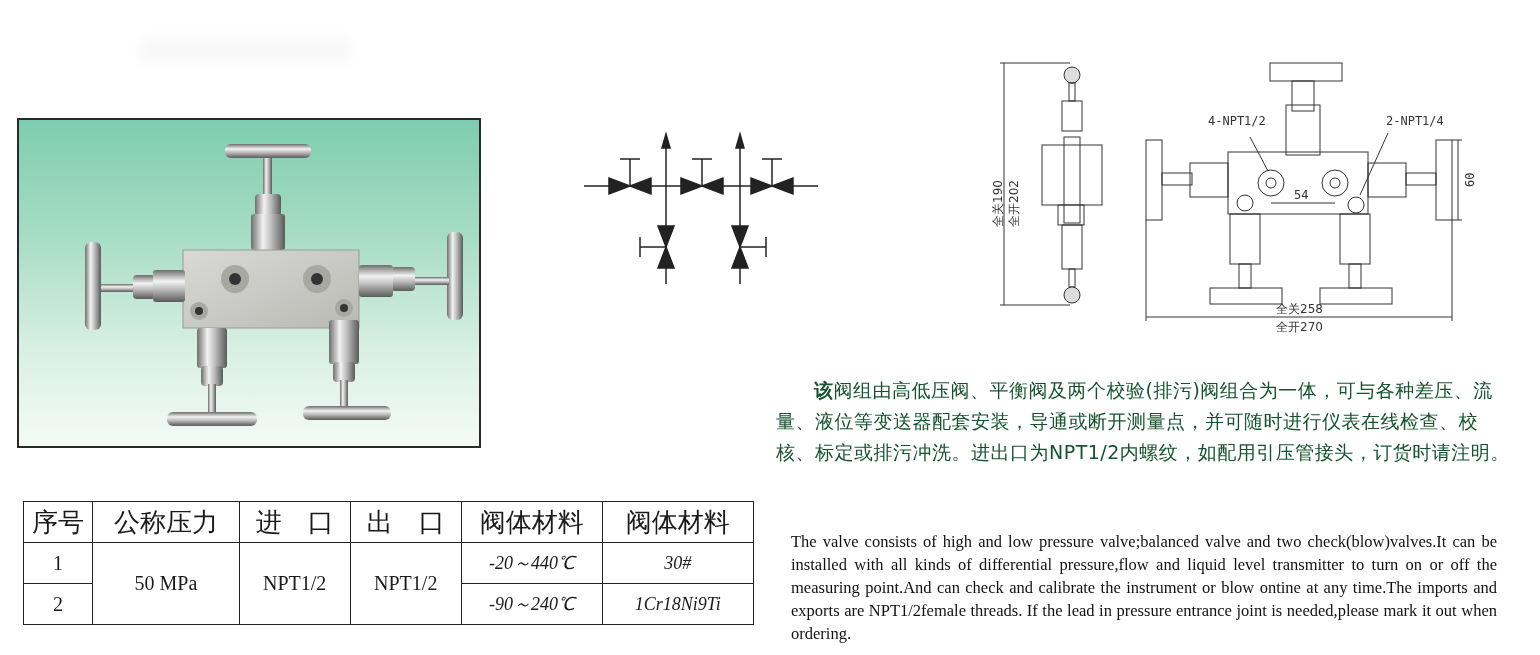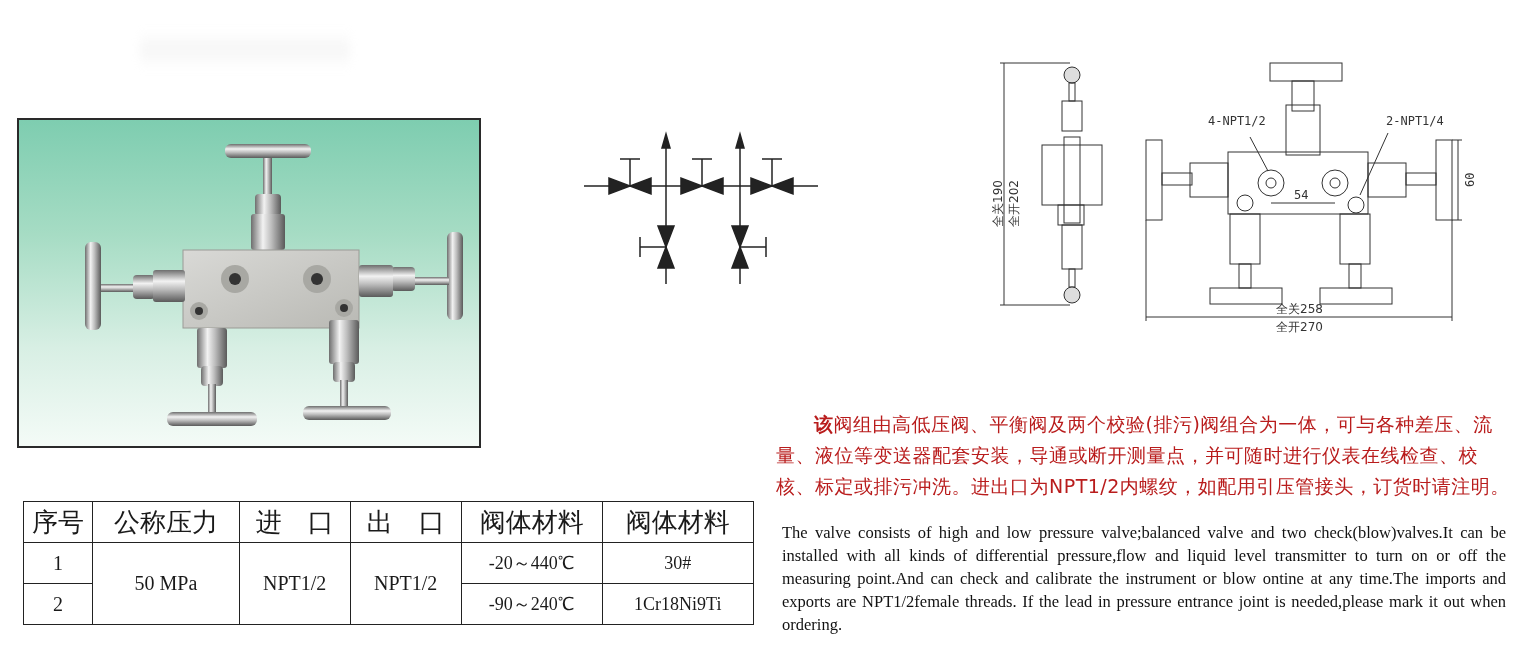--- a/index.html
+++ b/index.html
@@ -15,48 +15,48 @@
       border:2px solid #2a2a2a;
       background: linear-gradient(180deg, #7ecdb0 0%, #a6dcc4 35%, #d8efe4 70%, #f4fbf7 100%);
       box-sizing:border-box; overflow:hidden;
     }
     .photo svg { position:absolute; left:0; top:0; }
     
     .schem { left:580px; top:120px; width:250px; height:180px; }
     .drawing { left:990px; top:55px; width:540px; height:290px; }
     
     .cn {
-      left:776px; top:409px; width:740px;
+      left:776px; top:375px; width:740px;
       font-family: "DejaVu Sans", sans-serif;
-      font-size:19px; line-height:31px; color:#b91c1c; letter-spacing:0.5px;
+      font-size:19px; line-height:31px; color:#14532d; letter-spacing:0.5px;
     }
     .cn .indent { display:inline-block; width:38px; }
     .cn .lead { font-weight:bold; }
     .en {
       left:774px; top:513px; width:740px;
       font-family: "Liberation Serif", serif;
       font-size:16.5px; line-height:23px; color:#111; text-align:justify;
     }
-    .en p { margin:8px; }
+    .en p { margin:17px; }
     
     table.spec {
       position:absolute; left:23px; top:501px; width:731px;
       border-collapse:collapse;
       font-family: "Liberation Serif", serif;
       font-size:20px; color:#1a1a1a;
     }
     table.spec th, table.spec td {
       border:1.5px solid #222; text-align:center; padding:0;
     }
     table.spec th {
       font-family: Liberation Sans, sans-serif; font-weight:normal;
       font-size:26px; height:40px;
     }
     table.spec td { height:40px; }
-    table.spec td.small { font-size:18px; }
+    table.spec td.small { font-size:18px;font-style:italic; }
     .blur-top {
       left:140px; top:30px; width:210px; height:40px;
       background: linear-gradient(180deg, rgba(230,230,230,0.0), rgba(220,220,220,0.25), rgba(230,230,230,0.0));
       filter: blur(4px);
     }
     .dim { font-family: "DejaVu Sans Mono", monospace; font-size:12px; fill:#333; }
     .dimcn { font-family: "DejaVu Sans", sans-serif; font-size:12px; fill:#333; }
   </style>
 </head>
 <body>

